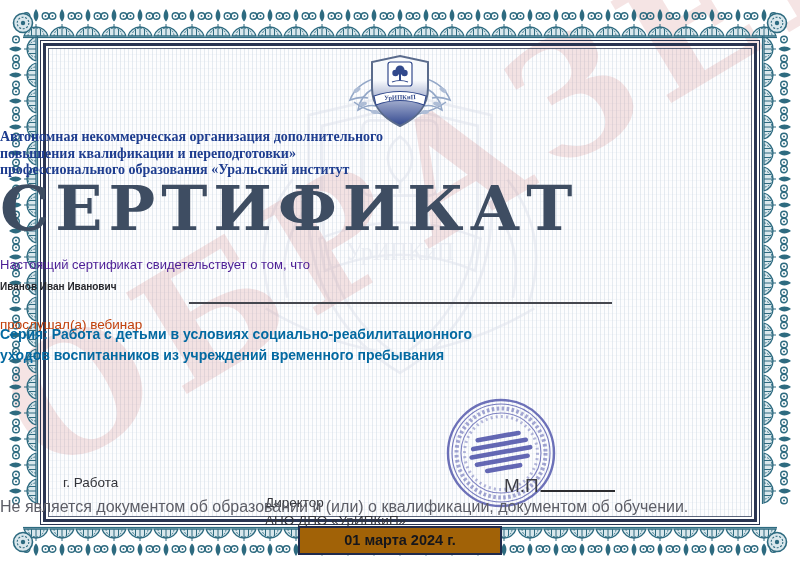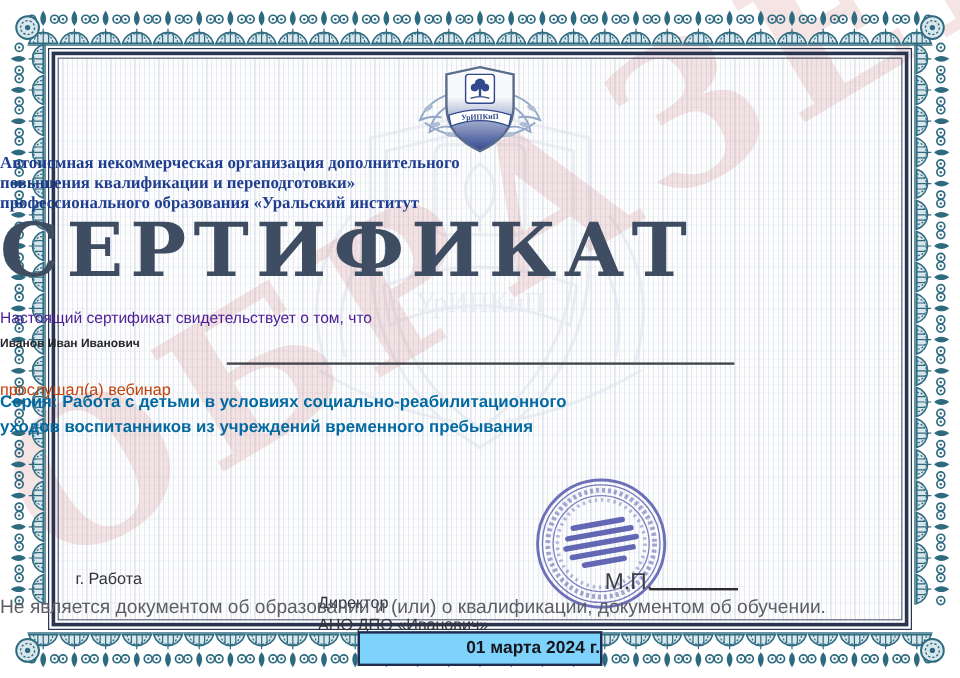--- a/index.html
+++ b/index.html
@@ -46,22 +46,22 @@
   .action{top:317px;font-size:13.5px;color:#c2410c;}
   .webinar{top:324px;font-size:14px;font-weight:bold;color:#0369a1;line-height:21px;}
   .stamp{left:444px;top:396px;}
   .director-block{left:265px;top:458px;font-size:13.5px;color:#33343a;line-height:17.5px;margin-top:36px;}
   .city{left:63px;top:475px;font-size:13.5px;color:#33343a;}
   .mp{left:504px;top:475px;font-size:19px;color:#3c3d44;}
   .sig-line{left:541px;top:490px;width:74px;border-top:2px solid #2c2c30;height:0;}
   .disclaimer{top:498px;font-size:16px;color:#5c5d66;}
   .date-box{
     left:50%;top:526px;transform:translateX(-50%);z-index:5;
-    width:200px;height:25px;background:#7dd3fc;border:2px solid #202b4d;
-    text-align:right;line-height:25px;font-size:14.5px;font-weight:bold;color:#15161c;
+    width:200px;height:25px;background:#a16207;border:2px solid #202b4d;
+    text-align:center;line-height:25px;font-size:14.5px;font-weight:bold;color:#15161c;
   }
 </style>
 </head>
 <body>
 
 <div class="page">
 
   <svg class="orn-svg" width="800" height="565" aria-hidden="true">
     <defs>
       <g id="orn-motif">
@@ -275,21 +275,21 @@
         <rect x="34" y="38" width="46" height="4.6" rx="2.3"></rect>
         <rect x="28" y="46" width="58" height="4.6" rx="2.3"></rect>
         <rect x="25" y="54" width="64" height="4.6" rx="2.3"></rect>
         <rect x="29" y="62" width="56" height="4.6" rx="2.3"></rect>
         <rect x="38" y="70" width="38" height="4.6" rx="2.3"></rect>
       </g>
     </svg>
 
     <div class="abs director-block">
       <div>Директор</div>
-      <div>АНО ДПО «Иванович»</div>
+      <div>АНО ДПО «УрИПКиП»</div>
     </div>
     <div class="abs city">г. Работа</div>
     <div class="abs mp">М.П.</div>
     <div class="abs sig-line"></div>
 
     <div class="abs centered disclaimer">Не является документом об образовании и (или) о квалификации, документом об обучении.</div>
 
     <div class="abs date-box">01 марта 2024 г.</div>
 
   </div>

